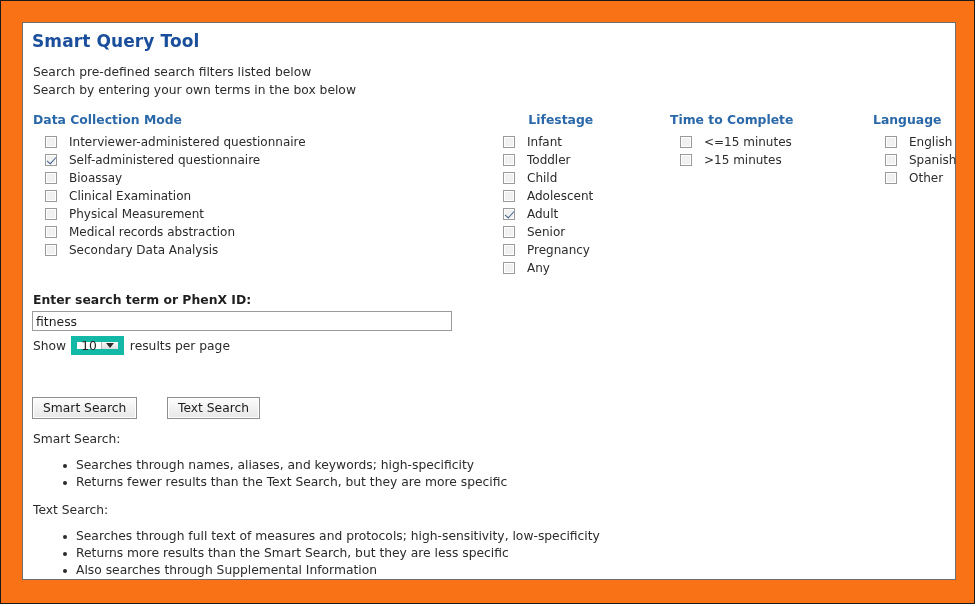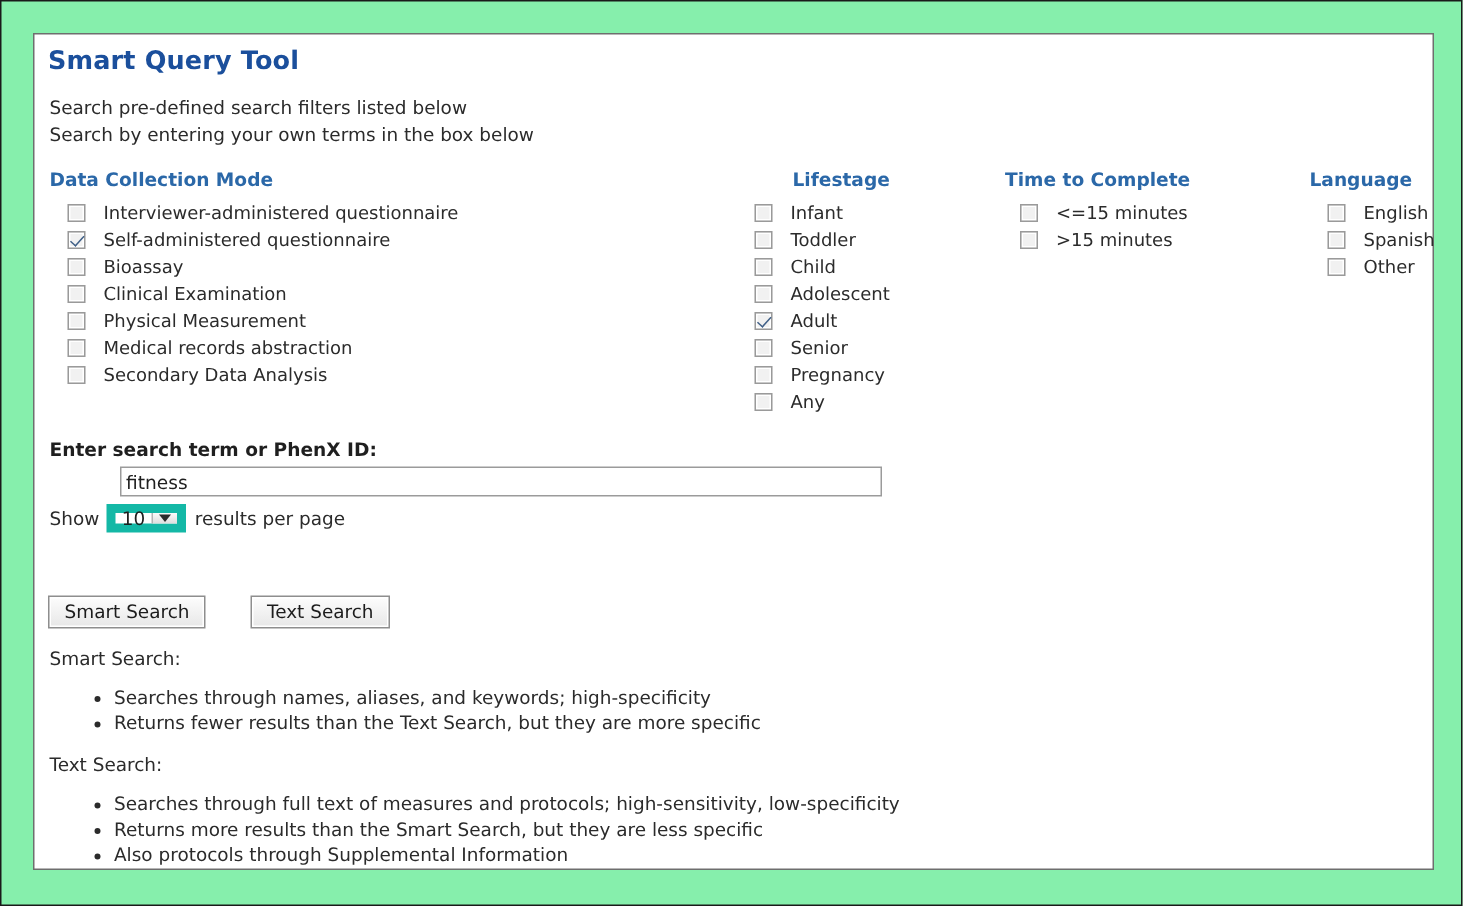--- a/index.html
+++ b/index.html
@@ -16,21 +16,21 @@
   }
 
   
   #outer-frame {
     position: absolute;
     left: 0;
     top: 0;
     width: 975px;
     height: 604px;
     border: 1px solid #1a1a1a;
-    background: #86efac;
+    background: #f97316;
     box-sizing: border-box;
   }
 
   
   #panel {
     position: absolute;
     left: 21px;
     top: 21px;
     width: 934px;
     height: 558px;
@@ -126,31 +126,30 @@
     left: 10px;
     top: 269px;
     font-size: 12.4px;
     font-weight: bold;
     color: #1f1f1f;
   }
   #search-input {
     position: absolute;
     left: 9px;
     top: 288px;
-    width: 508px;
+    width: 420px;
     height: 20px;
     box-sizing: border-box;
     border: 1px solid #9b9b9b;
     background: #ffffff;
     font-family: "DejaVu Sans", "Liberation Sans", sans-serif;
     font-size: 12.4px;
     color: #1f1f1f;
     padding: 0 3px;
     outline: none;
-    margin-left: 48px;
   }
 
   #results-per-page-row {
     position: absolute;
     left: 10px;
     top: 313px;
     display: flex;
     align-items: center;
     font-size: 12.3px;
     color: #2b2b2b;
@@ -379,17 +378,17 @@
     <div id="smart-search-heading" class="help-heading">Smart Search:</div>
     <ul id="smart-search-list" class="help-list">
         <li>Searches through names, aliases, and keywords; high-specificity</li>
         <li>Returns fewer results than the Text Search, but they are more specific</li>
       </ul>
 
     <div id="text-search-heading" class="help-heading">Text Search:</div>
     <ul id="text-search-list" class="help-list">
         <li>Searches through full text of measures and protocols; high-sensitivity, low-specificity</li>
         <li>Returns more results than the Smart Search, but they are less specific</li>
-        <li>Also protocols through Supplemental Information</li>
+        <li>Also searches through Supplemental Information</li>
       </ul>
 
   </div>
 </div>
 
 </body></html>

